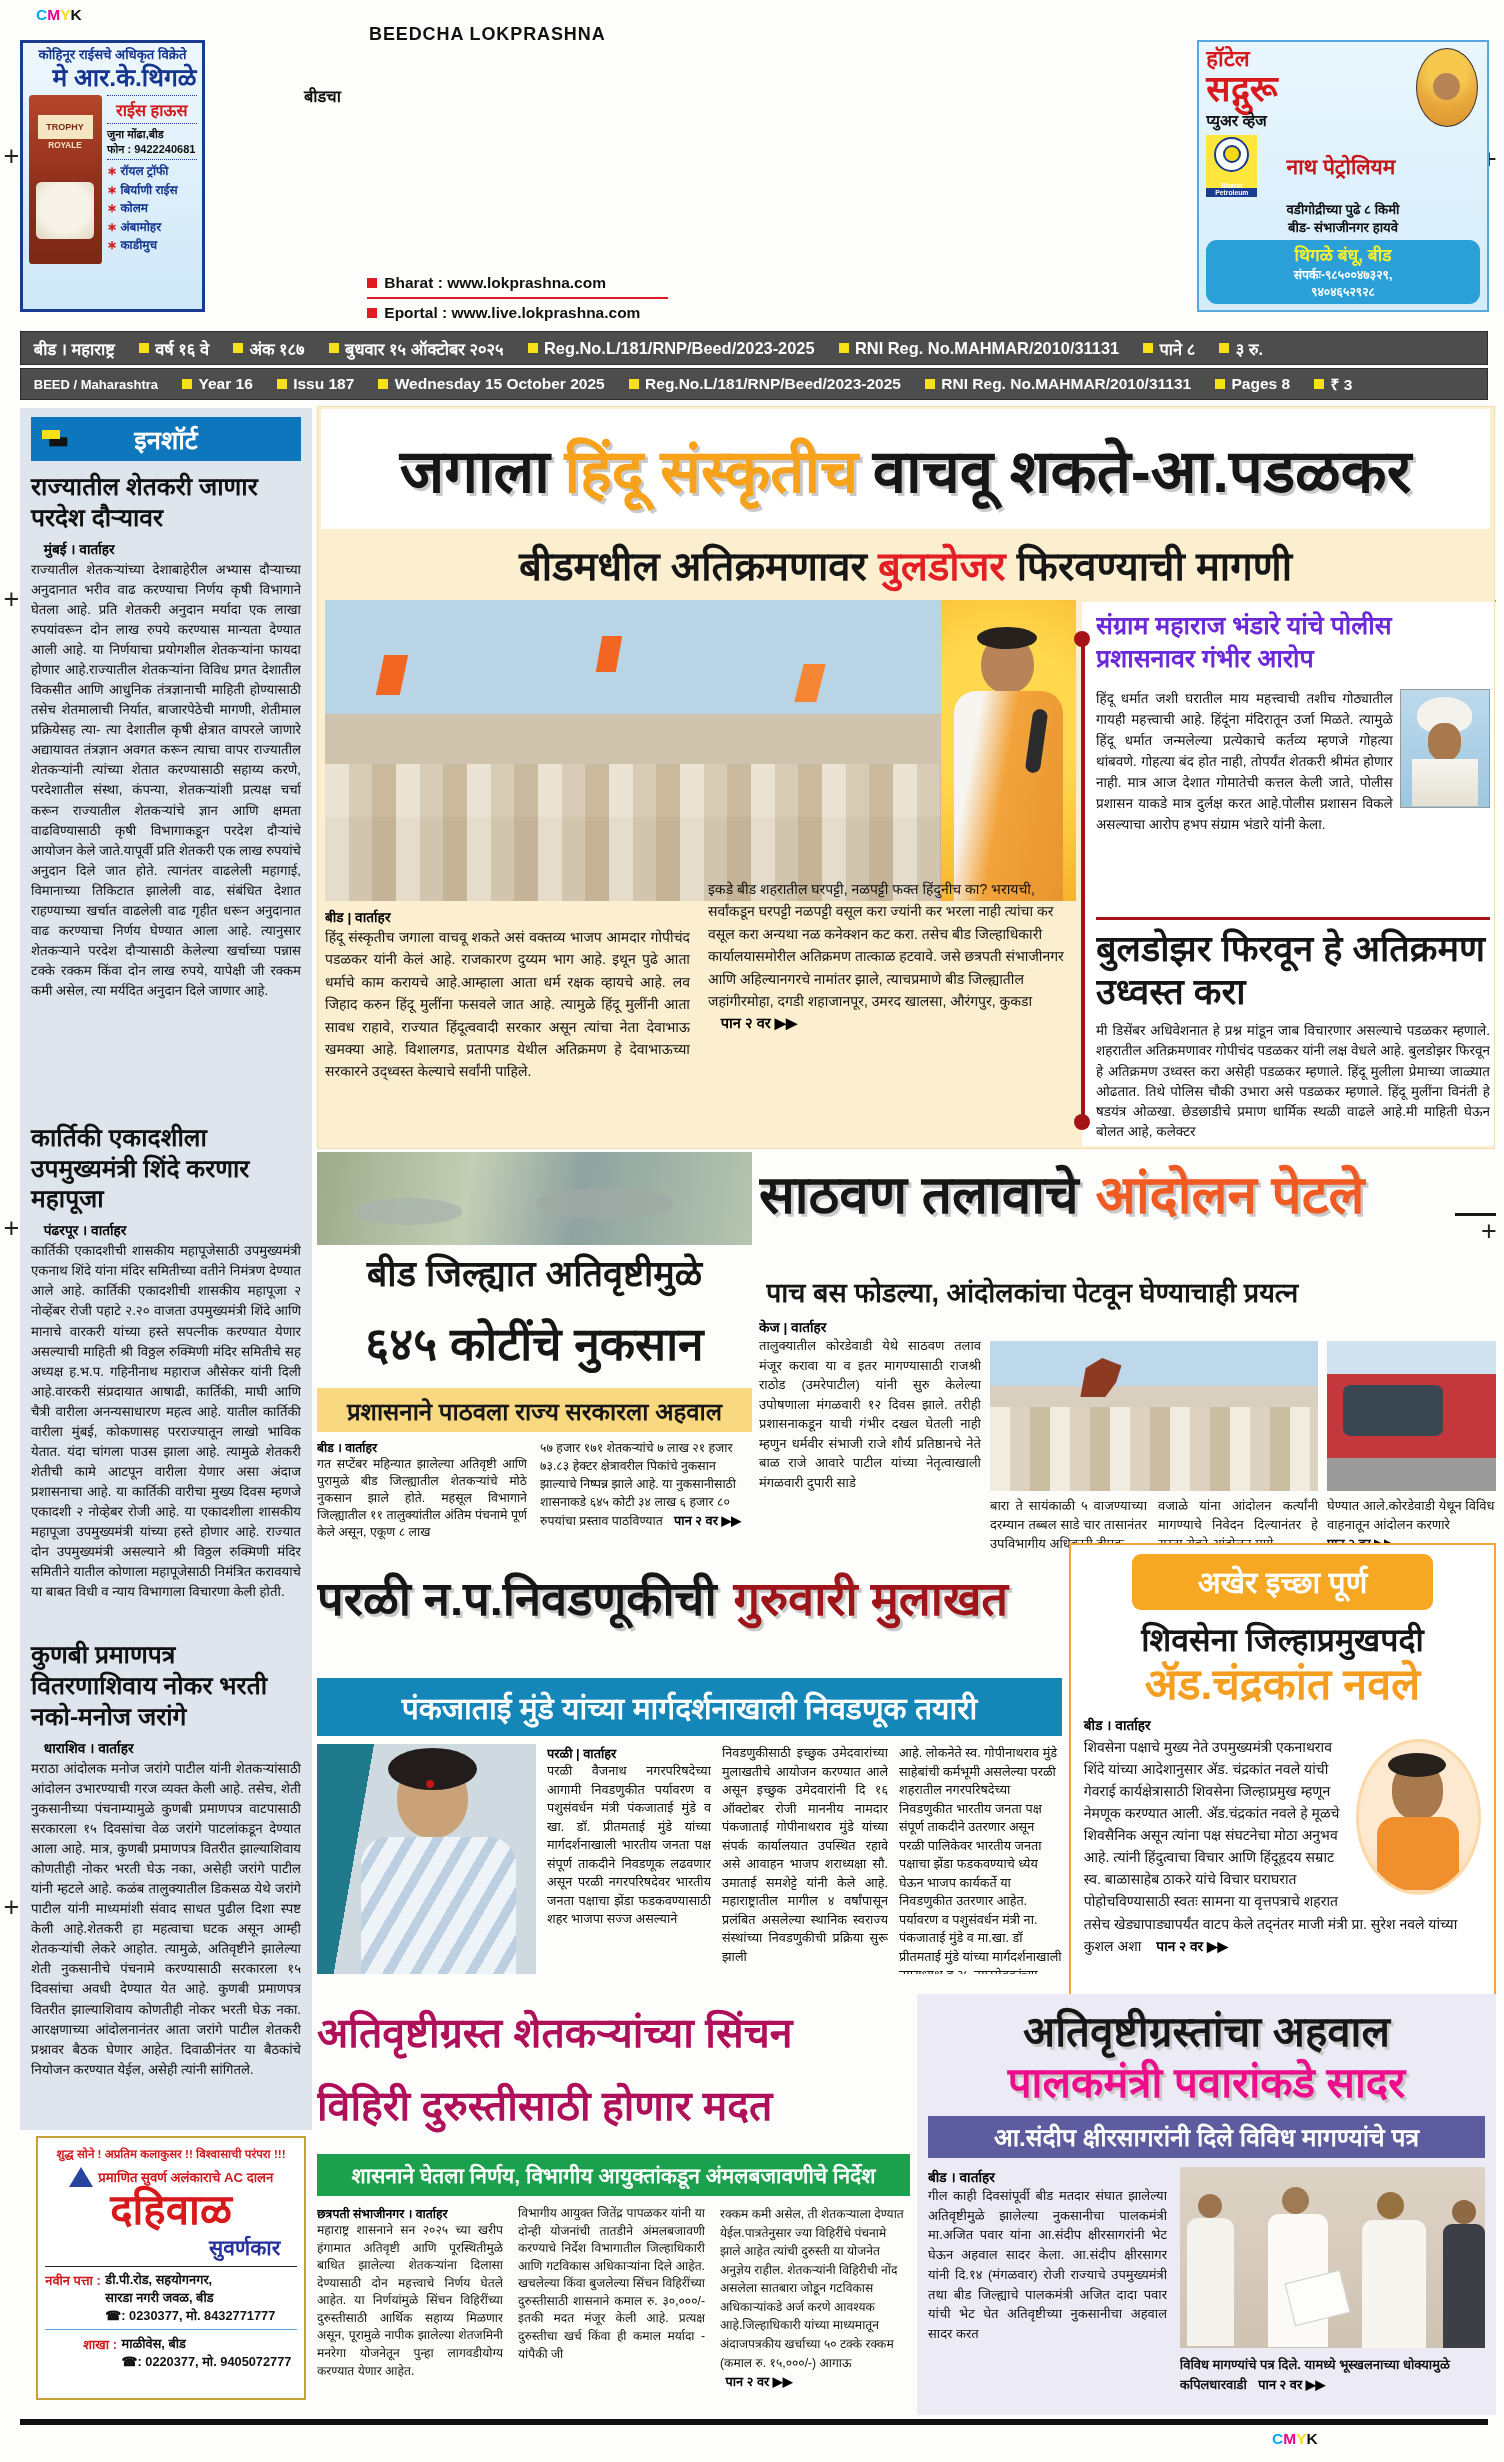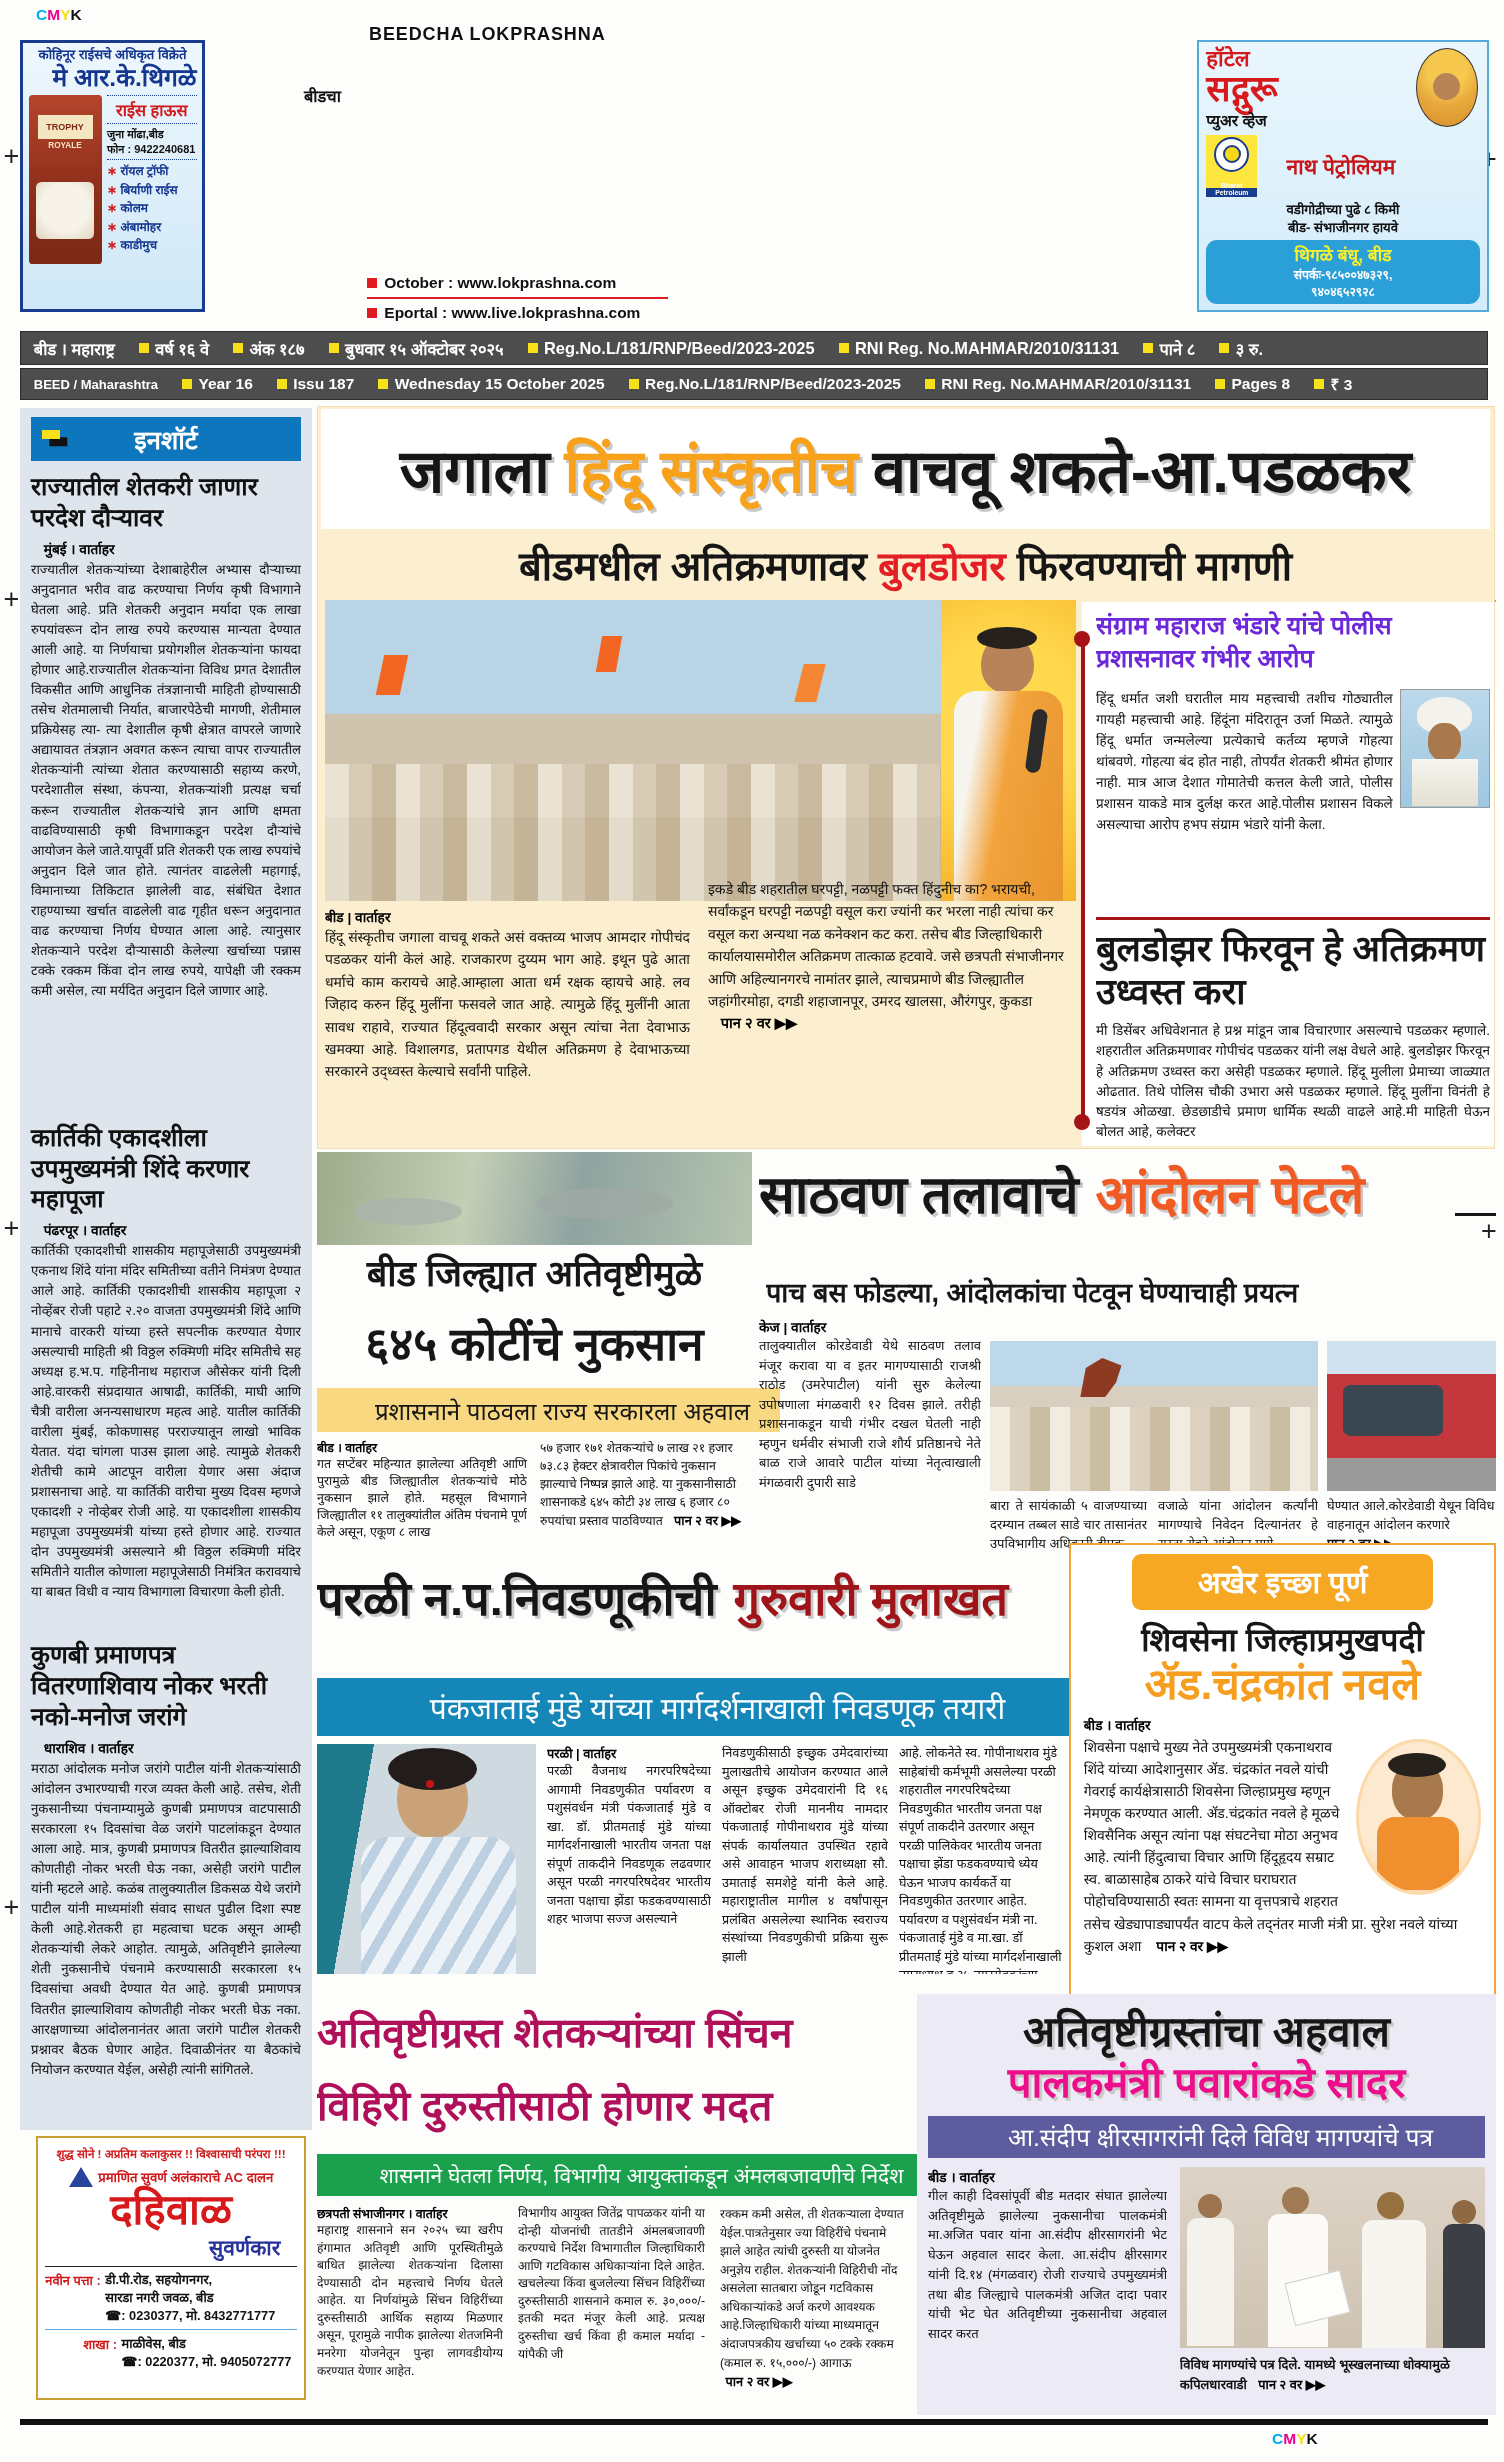--- a/index.html
+++ b/index.html
@@ -9,21 +9,21 @@
   .just{text-align:justify;}
   .dl{font-weight:bold;font-size:13.7px;}
   .body-txt{font-size:13.2px;line-height:1.52;color:#111;}
   .jump{font-weight:bold;white-space:nowrap;}
   .reg{color:#222;font-size:27px;font-weight:400;}
   .ysq{display:inline-block;width:10px;height:10px;background:#f7e017;margin:0 6.4px 0 0;flex:none;}
   .bar{background:#4d4d4d;color:#fff;display:flex;align-items:center;border:1.8px solid #2b2b2b;box-sizing:border-box;}
   .bar .it{display:flex;align-items:center;white-space:nowrap;}
   .shadow-head{text-shadow:2.7px 2.7px 0 #c9c9c9;}
   .oval{border-radius:50%;}
-  .strip{display:flex;align-items:center;justify-content:center;color:#fff;font-weight:normal;white-space:nowrap;padding-left:28px;}
+  .strip{display:flex;align-items:center;justify-content:center;color:#fff;font-weight:bold;white-space:nowrap;}
 </style>
 </head>
 <body>
 
 <div id="page">
 
   <div class="abs" style="left:36px;top:5.5px;font-size:15.5px;font-weight:bold;">
     <span style="color:#00aeef">C</span><span style="color:#ec008c">M</span><span style="color:#f7e017">Y</span><span style="color:#111">K</span>
   </div>
 
@@ -57,21 +57,21 @@
           <div style="font-size:12px;color:#14368f;font-weight:bold;line-height:1.55;white-space:nowrap;"><span style="color:#d11a1d">∗</span> <span>काडीमुच</span></div>
         </div>
       </div>
     </div>
   </div>
 
   <div class="abs" style="left:369px;top:24px;font-size:18px;font-weight:800;color:#111;letter-spacing:0.9px;">BEEDCHA LOKPRASHNA</div>
   <div class="abs" style="left:304px;top:84px;font-size:16.4px;font-weight:bold;color:#111;">बीडचा</div>
   <div class="abs" style="left:367px;top:274px;font-size:15.5px;font-weight:bold;color:#111;display:flex;align-items:center;">
     <span style="display:inline-block;width:10px;height:10px;background:#e11b22;margin-right:7.3px;"></span>
-    <span>October : www.lokprashna.com</span>
+    <span>Bharat : www.lokprashna.com</span>
   </div>
   <div class="abs" style="left:367px;top:297px;width:301px;height:1.8px;background:#e11b22;"></div>
   <div class="abs" style="left:367px;top:304px;font-size:15.5px;font-weight:bold;color:#111;display:flex;align-items:center;">
     <span style="display:inline-block;width:10px;height:10px;background:#e11b22;margin-right:7.3px;"></span>
     <span>Eportal : www.live.lokprashna.com</span>
   </div>
 
   <div class="abs ow" style="left:1197px;top:40px;width:292px;height:272px;border:2.7px solid #58a8dd;background:linear-gradient(#eaf6fd,#d3ecfa);box-sizing:border-box;padding:5.5px 7.3px;">
     <div style="position:relative;">
       <div style="color:#d8191c;font-weight:800;font-size:22px;line-height:1.0;">हॉटेल</div>

